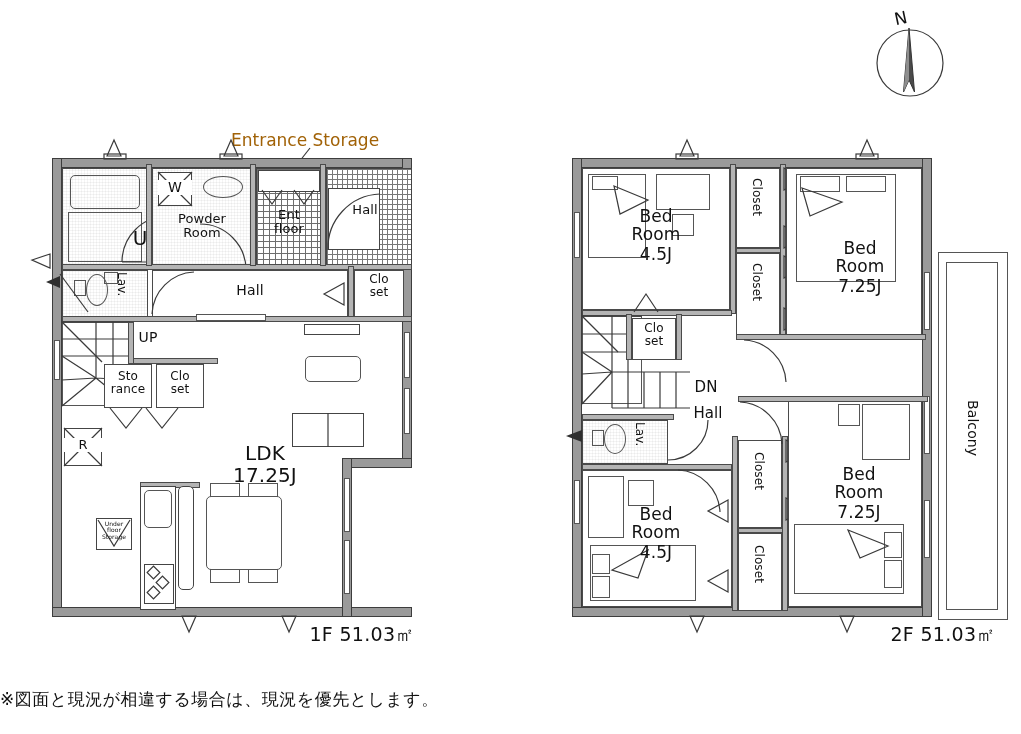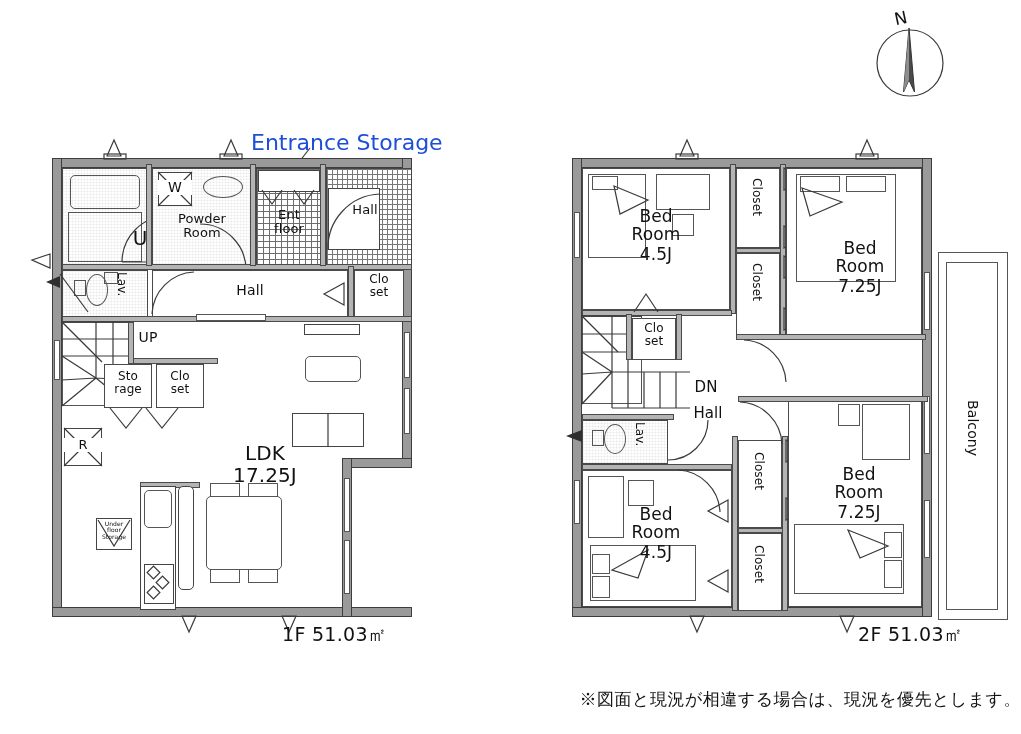--- a/index.html
+++ b/index.html
@@ -28,23 +28,23 @@
       background-size:5px 5px;background-color:#fff;border:1px solid #444;}
   .noise{background:
       repeating-linear-gradient(0deg,rgba(0,0,0,.045) 0 1px,transparent 1px 3px),
       repeating-linear-gradient(90deg,rgba(0,0,0,.04) 0 1px,transparent 1px 3px),
       #fff;}
   .round{border-radius:5px;}
   .oval{border-radius:50%;}
   svg{position:absolute;overflow:visible;}
   .stroke{fill:none;stroke:#3a3a3a;stroke-width:1.2;}
   .fillmark{fill:#2e2e2e;}
-  .capt{position:absolute;font-size:22px;color:#1d4ed8;margin-left:20px;}
+  .capt{position:absolute;font-size:17px;color:#a16207;}
   .jp{font-size:17px;color:#111;letter-spacing:.5px;}
-  .areaLbl{font-size:19px;color:#111;letter-spacing:.3px;}
+  .areaLbl{font-size:19px;color:#111;letter-spacing:.3px;text-align:center;}
 </style>
 </head>
 <body>
 
 <div class="stage">
 
   <div class="abs" style="left:862px;top:8px;width:96px;height:96px;">
     <svg width="96" height="96" style="left:0;top:0;">
       <circle cx="48" cy="55" r="33" class="stroke" stroke-width="1.6"></circle>
       <path d="M47 20 L52.5 84 L47 72 L41.5 84 Z" fill="#4a4a4a" stroke="#333" stroke-width="1"></path>
@@ -141,21 +141,21 @@
     <svg width="70" height="86" style="left:62px;top:322px;">
       <path d="M0 0 L68 0 M0 17 L68 17 M0 34 L68 34" class="stroke"></path>
       <path d="M0 34 L34 56 M0 58 L34 56 M0 84 L34 56 M34 0 L34 56 M51 0 L51 56 M34 56 L68 84 M34 56 L68 58" class="stroke"></path>
       <path d="M0 0 L40 40" class="stroke"></path>
     </svg>
     <div class="lbl" style="left:130px;top:330px;width:36px;font-size:14px;">UP</div>
 
     <div class="abs wall-i" style="left:128px;top:358px;width:90px;height:6px;"></div>
     <div class="abs room" style="left:104px;top:364px;width:48px;height:44px;"></div>
     <div class="lbl" style="left:104px;top:370px;width:48px;font-size:12px;line-height:1.12;">Sto
-rage</div>
+rance</div>
     <div class="abs room" style="left:156px;top:364px;width:48px;height:44px;"></div>
     <div class="lbl" style="left:156px;top:370px;width:48px;font-size:12px;line-height:1.12;">Clo
 set</div>
     <svg width="110" height="22" style="left:104px;top:408px;">
       <path d="M6 0 L22 20 L38 0 M42 0 L58 20 L74 0" class="stroke"></path>
     </svg>
     <div class="abs wall-i" style="left:128px;top:322px;width:6px;height:42px;"></div>
 
     <div class="abs thin2" style="left:64px;top:428px;width:38px;height:38px;"></div>
     <svg width="38" height="38" style="left:64px;top:428px;">
@@ -358,15 +358,15 @@
       <rect x="104" y="16" width="22" height="5" class="stroke"></rect>
       <rect x="284" y="16" width="22" height="5" class="stroke"></rect>
     </svg>
     <svg width="380" height="40" style="left:572px;top:614px;">
       <path d="M118 2 L125 18 L132 2 Z M268 2 L275 18 L282 2 Z" class="stroke"></path>
     </svg>
 
     <div class="areaLbl abs" style="left:858px;top:622px;width:170px;">2F 51.03㎡</div>
   </div>
 
-  <div class="jp abs" style="left:0;top:688px;width:1021px;text-align:right;font-family:Liberation Mono, monospace;">※図面と現況が相違する場合は、現況を優先とします。</div>
+  <div class="jp abs" style="left:0;top:688px;width:1021px;text-align:left;">※図面と現況が相違する場合は、現況を優先とします。</div>
 
 </div>
 
 </body></html>

